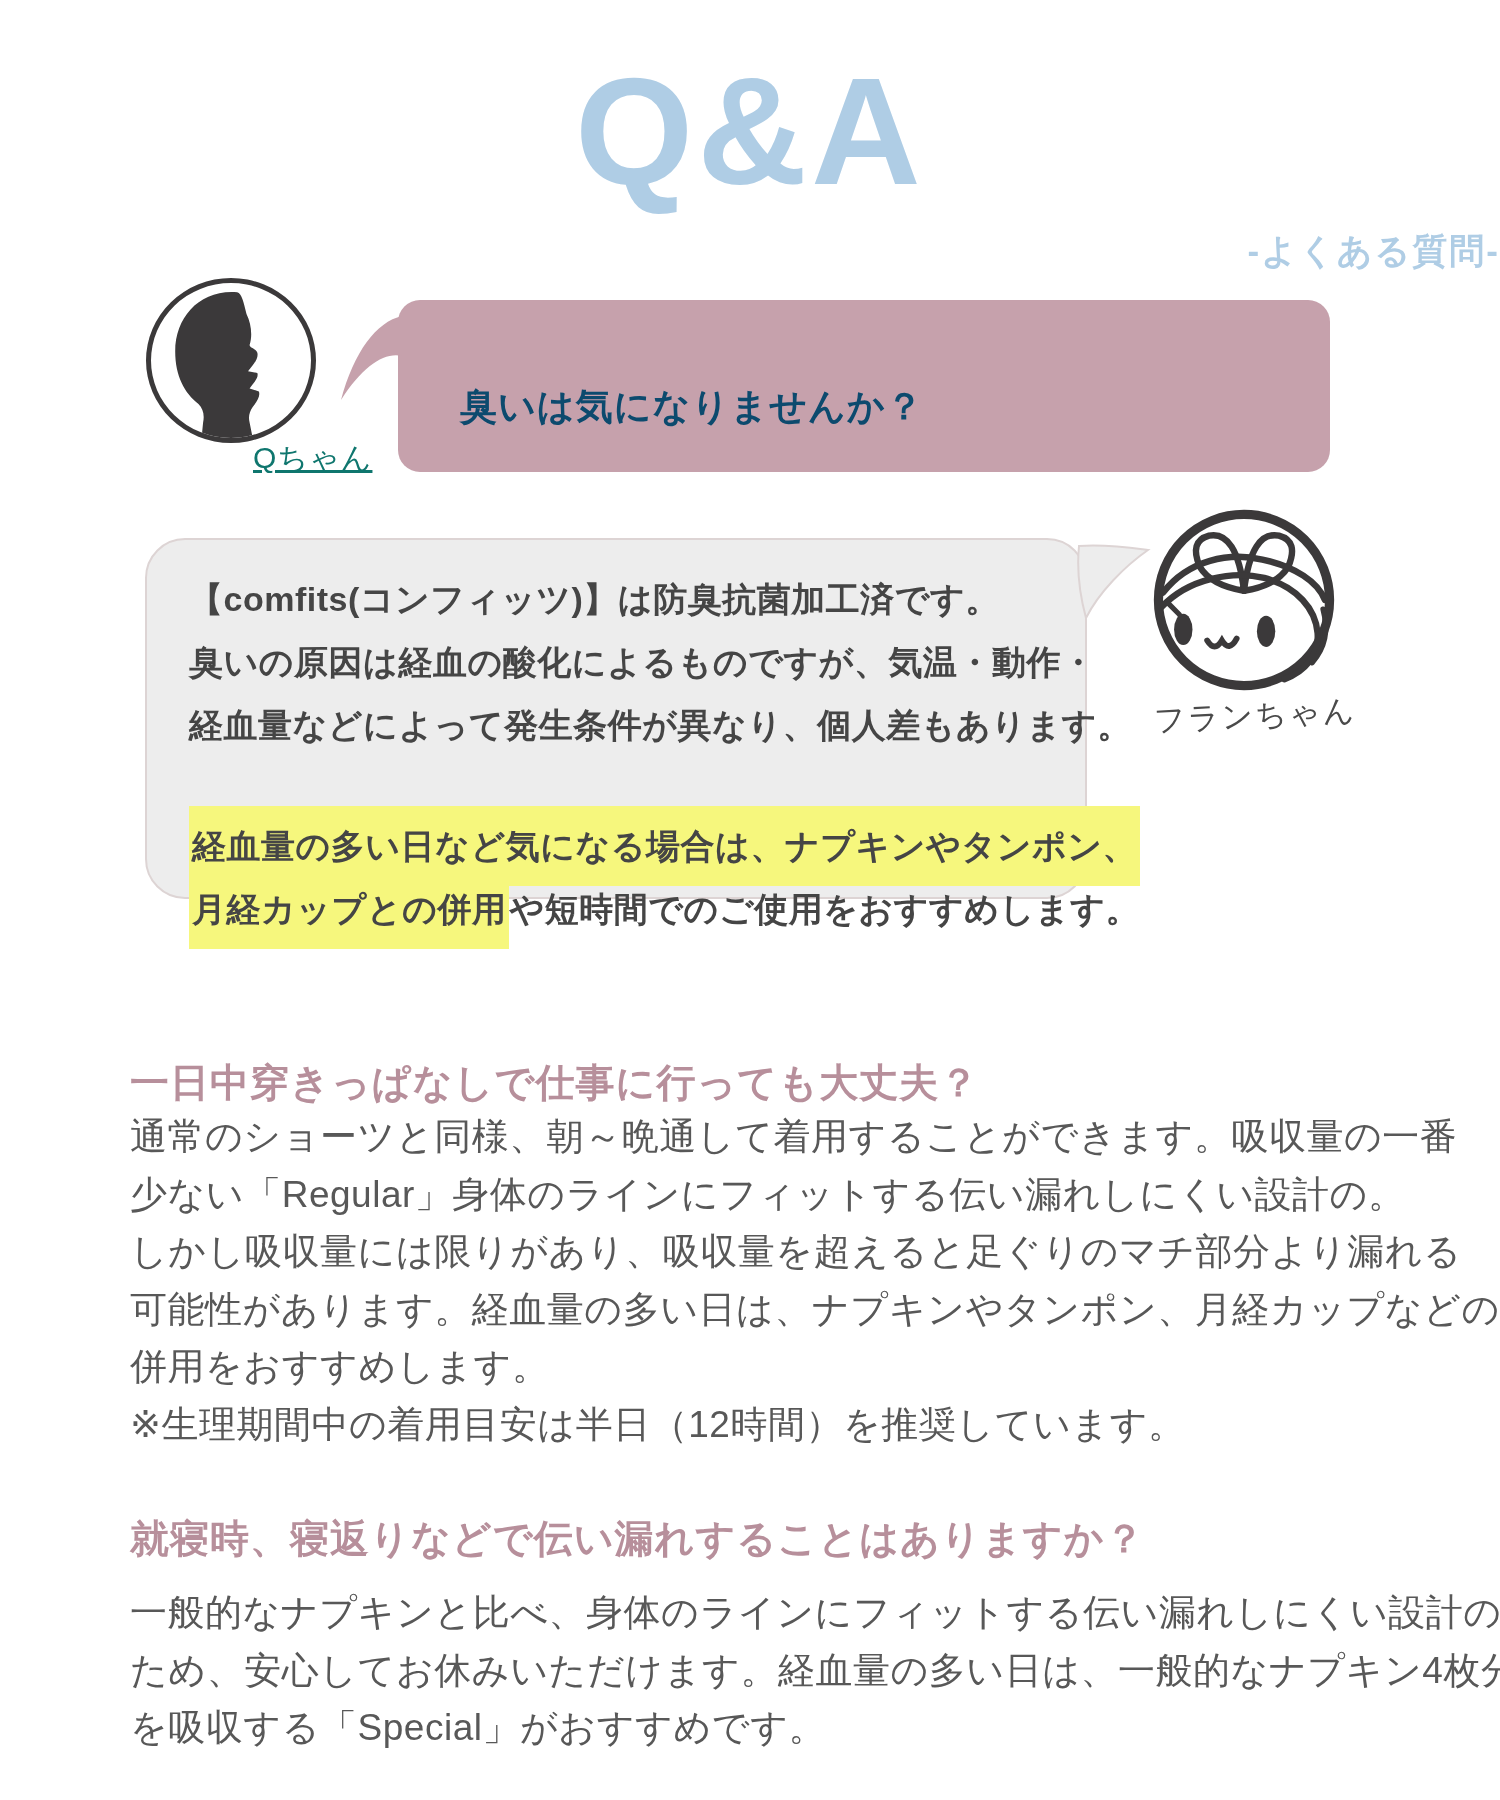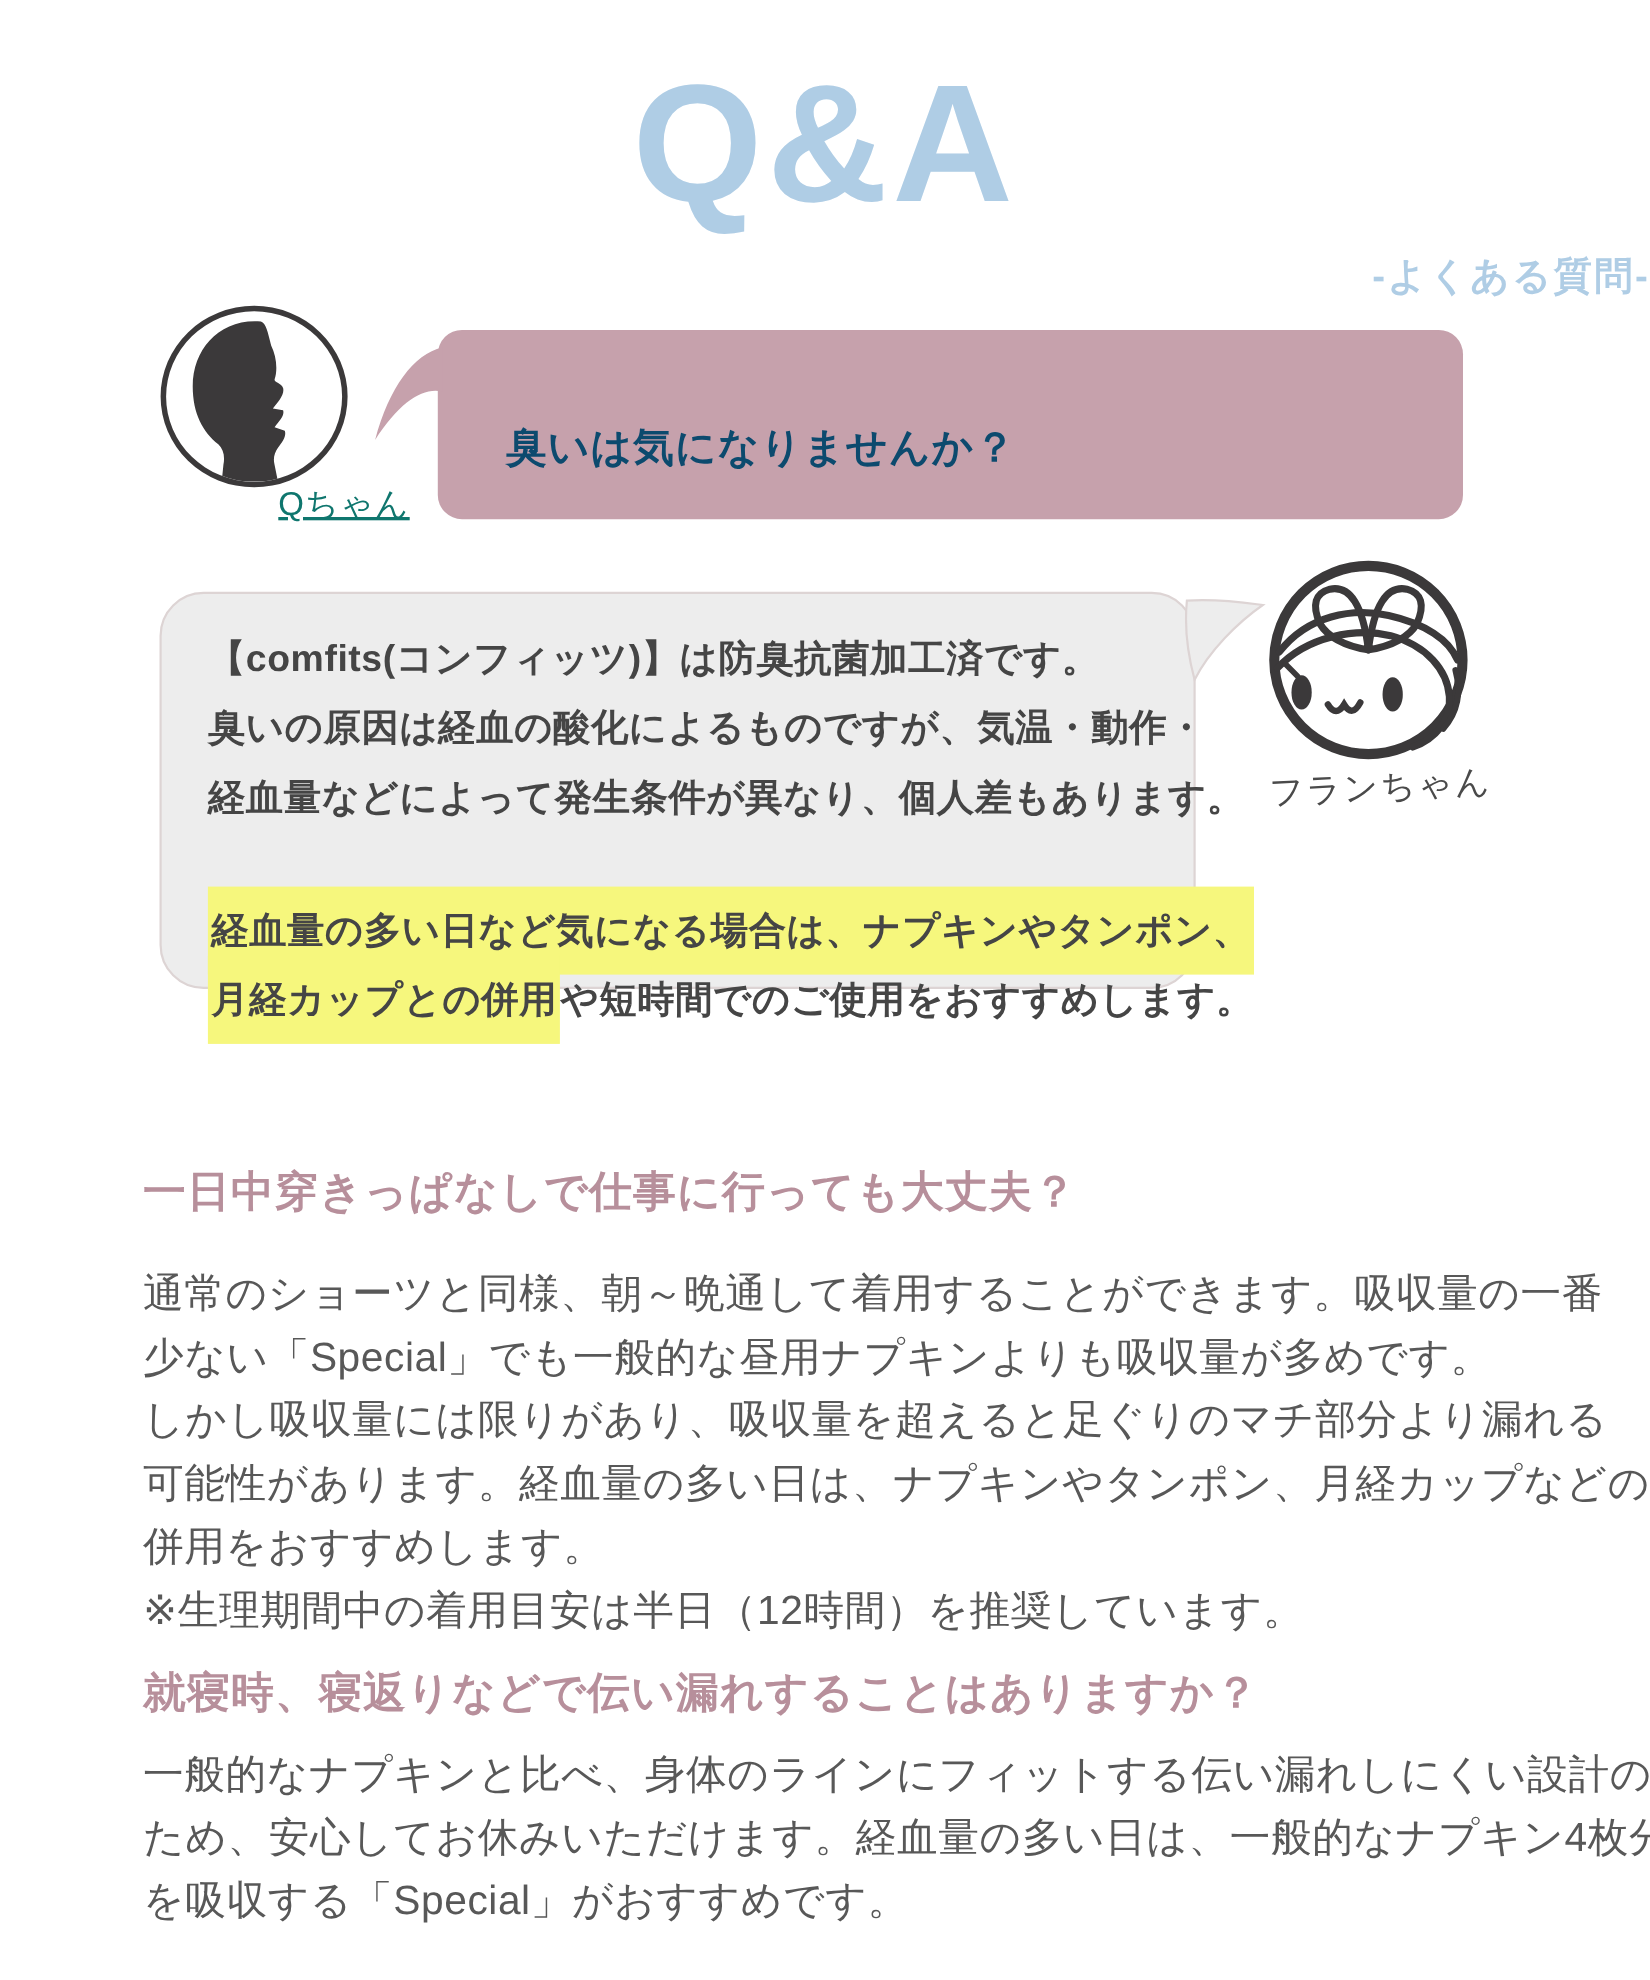--- a/index.html
+++ b/index.html
@@ -66,21 +66,21 @@
   }
   
   .faq-heading{
     position:absolute;left:130px;font-size:39px;font-weight:bold;color:var(--pink-heading);
     letter-spacing:1px;white-space:nowrap;
   }
   .faq-body{
     position:absolute;left:130px;font-size:37px;color:var(--body);line-height:57.5px;letter-spacing:0.5px;
   }
   .faq-body .line{white-space:nowrap;}
-  .h1{top:1056px;} .b1{top:1147px;}
+  .h1{top:1056px;} .b1{top:1108px;}
   .h2{top:1512px;} .b2{top:1584px;}
 </style>
 </head>
 <body>
 
 <div class="page">
 
   <div class="qa-title">Q&amp;A</div>
   <div class="qa-subtitle">-よくある質問-</div>
 
@@ -149,21 +149,21 @@
         <path d="M9,52 L15,58" stroke-width="2.8"></path>
         <path d="M30,72 Q34,78.5 38,72 Q42,78.5 46,71" stroke-width="3.2"></path>
       </svg>
     </span>
   </div>
   <div class="fran-label">フランちゃん</div>
 
   <div class="faq-heading h1">一日中穿きっぱなしで仕事に行っても大丈夫？</div>
   <div class="faq-body b1">
     <div class="line">通常のショーツと同様、朝～晩通して着用することができます。吸収量の一番</div>
-    <div class="line">少ない「Special」でも一般的な昼用ナプキンよりも吸収量が多めです。</div>
+    <div class="line">少ない「Regular」身体のラインにフィットする伝い漏れしにくい設計の。</div>
     <div class="line">しかし吸収量には限りがあり、吸収量を超えると足ぐりのマチ部分より漏れる</div>
     <div class="line">可能性があります。経血量の多い日は、ナプキンやタンポン、月経カップなどの</div>
     <div class="line">併用をおすすめします。</div>
     <div class="line">※生理期間中の着用目安は半日（12時間）を推奨しています。</div>
   </div>
 
   <div class="faq-heading h2">就寝時、寝返りなどで伝い漏れすることはありますか？</div>
   <div class="faq-body b2">
     <div class="line">一般的なナプキンと比べ、身体のラインにフィットする伝い漏れしにくい設計の</div>
     <div class="line">ため、安心してお休みいただけます。経血量の多い日は、一般的なナプキン4枚分</div>

